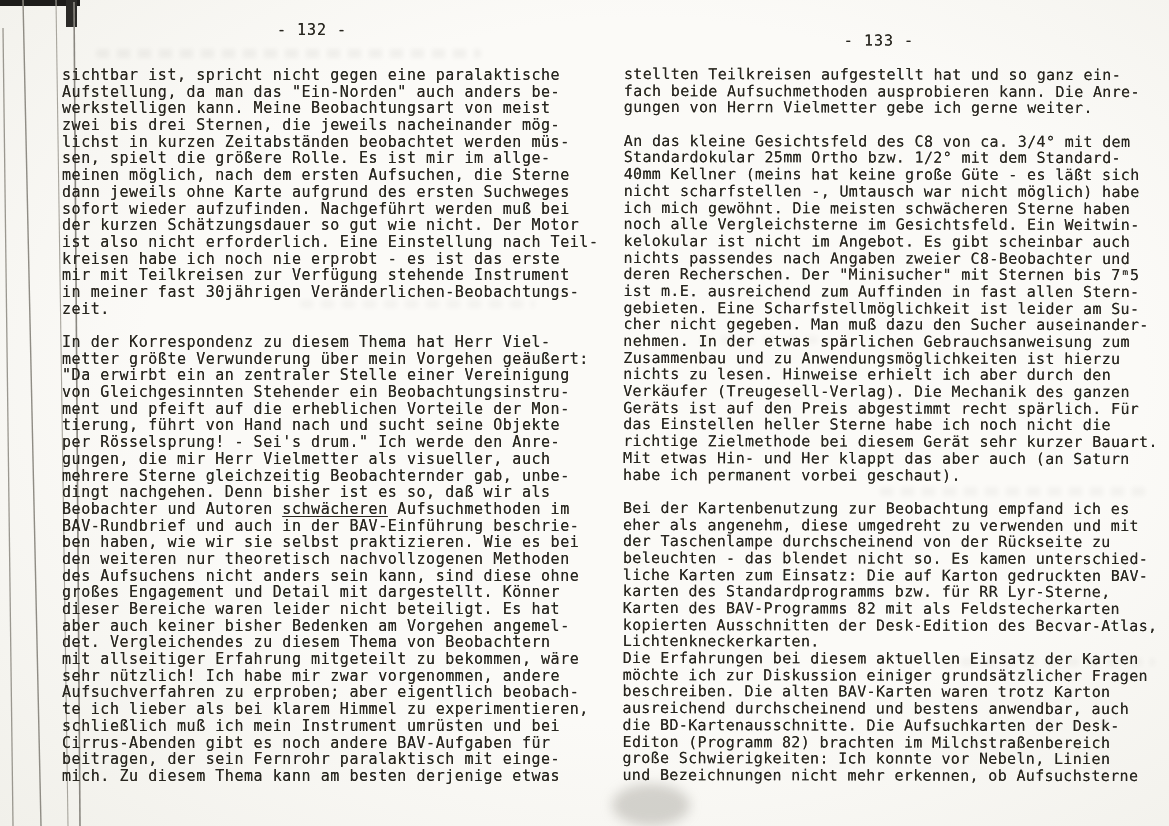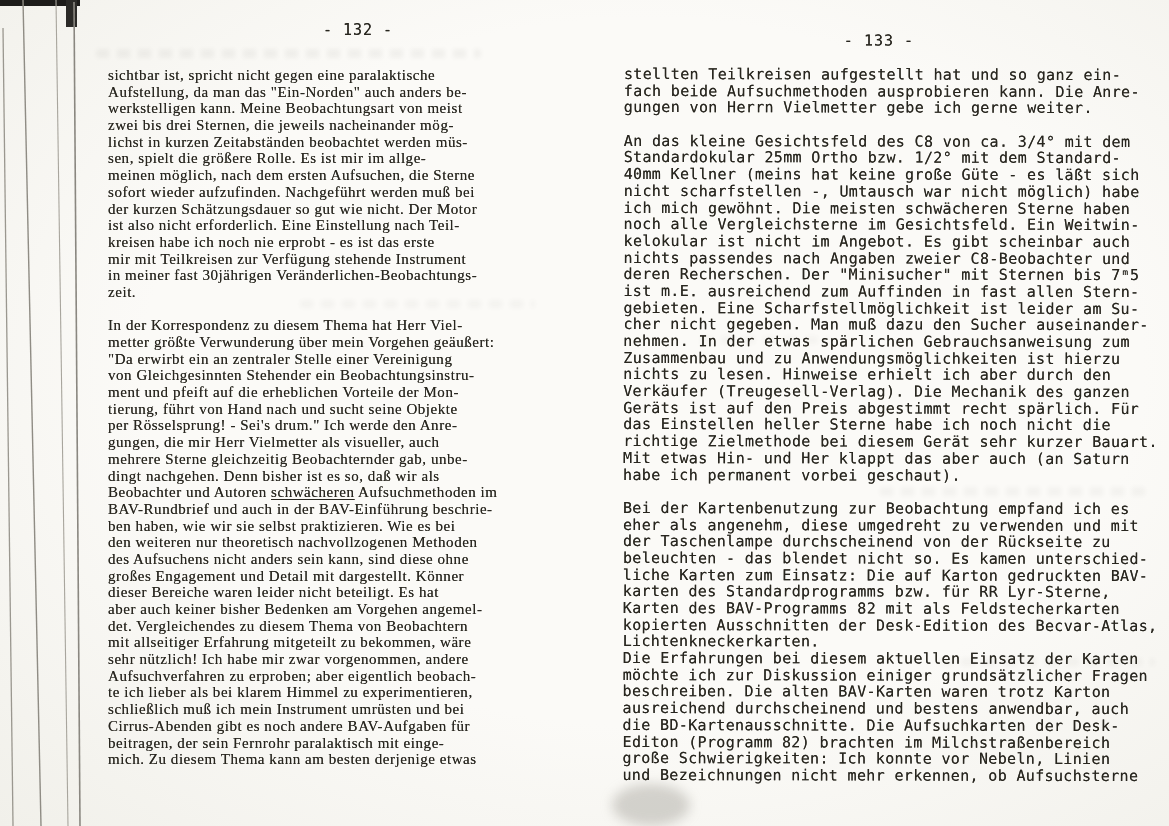--- a/index.html
+++ b/index.html
@@ -7,22 +7,22 @@
     width:1169px;height:826px;overflow:hidden;position:relative;
     background:radial-gradient(ellipse at 55% 45%, #fbfaf7 55%, #f1f0ea 100%);
     font-family:"DejaVu Sans Mono", monospace;
   }
   .scan{position:absolute;inset:0;}
   .page{position:absolute;color:#28261f;}
   .page .line{
     white-space:pre;height:16.7px;line-height:16.7px;font-size:15px;
     text-shadow:0 0 .6px rgba(42,40,34,.75);
   }
-  .page-left{left:62px;top:22px;width:530px;margin-left:46px;}
-  .page-left .line{letter-spacing:.55px;font-family:Liberation Serif, serif;}
+  .page-left{left:62px;top:22px;width:530px;}
+  .page-left .line{letter-spacing:.55px;}
   .page-right{left:624px;top:32px;width:548px;transform:rotate(.12deg);transform-origin:top left;}
   .page-right .line{letter-spacing:.35px;}
   .page-number{
     font-size:15px;line-height:17px;text-align:center;letter-spacing:1px;
     text-shadow:0 0 .6px rgba(42,40,34,.75);
   }
   .page-left .page-number{margin-bottom:28px;width:500px;}
   .page-right .page-number{margin-bottom:17px;width:510px;}
   .u{text-decoration:underline;text-underline-offset:2px;}
   
@@ -59,20 +59,21 @@
   <div class="page page-left">
     <div class="page-number">- 132 -</div>
     <div class="lines" id="left-lines">
         <div class="line"><span>sichtbar ist, spricht nicht gegen eine paralaktische</span></div>
         <div class="line"><span>Aufstellung, da man das "Ein-Norden" auch anders be-</span></div>
         <div class="line"><span>werkstelligen kann. Meine Beobachtungsart von meist</span></div>
         <div class="line"><span>zwei bis drei Sternen, die jeweils nacheinander mög-</span></div>
         <div class="line"><span>lichst in kurzen Zeitabständen beobachtet werden müs-</span></div>
         <div class="line"><span>sen, spielt die größere Rolle. Es ist mir im allge-</span></div>
         <div class="line"><span>meinen möglich, nach dem ersten Aufsuchen, die Sterne</span></div>
+        <div class="line"><span>dann jeweils ohne Karte aufgrund des ersten Suchweges</span></div>
         <div class="line"><span>sofort wieder aufzufinden. Nachgeführt werden muß bei</span></div>
         <div class="line"><span>der kurzen Schätzungsdauer so gut wie nicht. Der Motor</span></div>
         <div class="line"><span>ist also nicht erforderlich. Eine Einstellung nach Teil-</span></div>
         <div class="line"><span>kreisen habe ich noch nie erprobt - es ist das erste</span></div>
         <div class="line"><span>mir mit Teilkreisen zur Verfügung stehende Instrument</span></div>
         <div class="line"><span>in meiner fast 30jährigen Veränderlichen-Beobachtungs-</span></div>
         <div class="line"><span>zeit.</span></div>
         <div class="line">&nbsp;</div>
         <div class="line"><span>In der Korrespondenz zu diesem Thema hat Herr Viel-</span></div>
         <div class="line"><span>metter größte Verwunderung über mein Vorgehen geäußert:</span></div>

